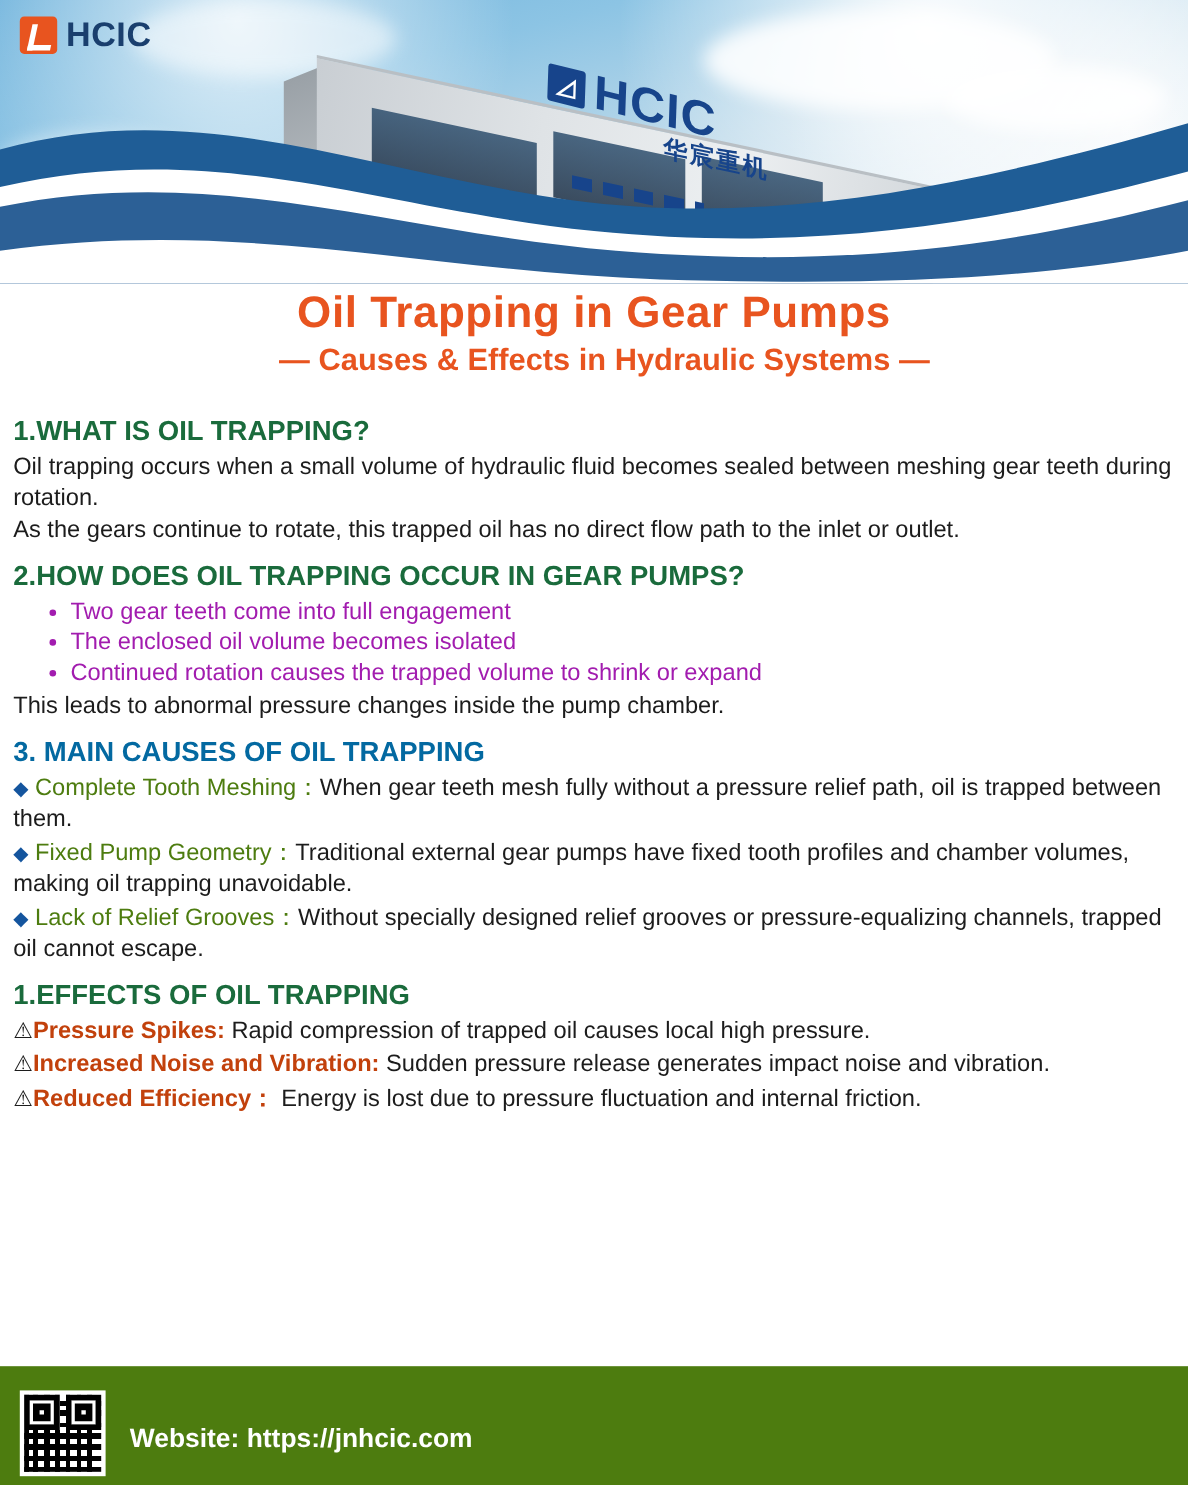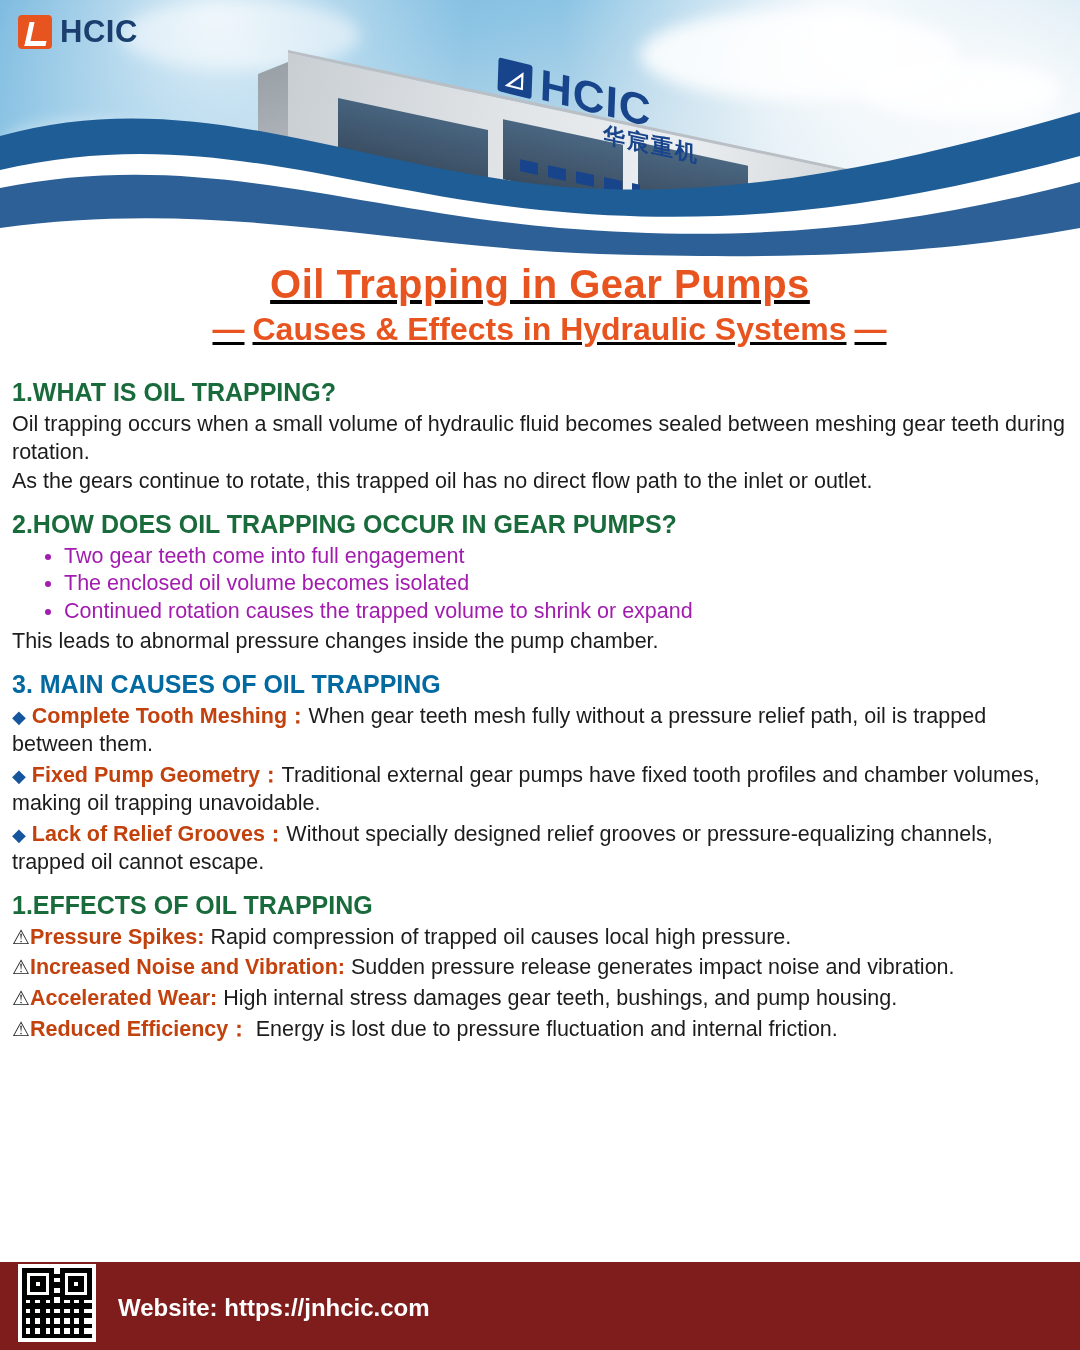--- a/index.html
+++ b/index.html
@@ -147,31 +147,31 @@
     transform: skewX(-12deg);
   }
   .brand .txt {
     font-size: 31px;
     font-weight: bold;
     color: #1a3f6e;
     letter-spacing: 0.5px;
   }
 
   
-  .title-wrap { position: absolute; top: 262px; left: 0; width: 1080px; text-align: center; text-decoration: underline; }
+  .title-wrap { position: absolute; top: 262px; left: 0; width: 1080px; text-align: center; }
   .title-main {
     color: #e8541f;
     font-size: 40px;
     font-weight: bold;
     letter-spacing: 0.5px;
     margin: 0;
   }
   .title-sub {
     color: #e8541f;
-    font-size: 32px;
+    font-size: 28px;
     font-weight: bold;
     margin-top: 4px;
     padding-left: 19px;
   }
   .title-sub .dash { color: #e8541f; font-weight: bold; padding: 0 8px; }
 
   
   .content {
     position: absolute;
     top: 378px;
@@ -205,38 +205,38 @@
   .sec-block { margin-bottom: 14px; }
   .sec-block.tight { margin-bottom: 10px; }
 
   .cause-line {
     font-size: 21.5px;
     color: #1c1c1c;
     line-height: 1.3;
     margin: 0 0 3px 0;
   }
   .cause-line .diamond { color: #14559e; font-size: 18px; padding-right: 6px; }
-  .cause-line .lbl { color: #c2410c; font-weight: bold; }
+  .cause-line .lbl { color: #4d7c0f; font-weight: normal; }
 
   .effect-line {
     font-size: 21.5px;
     color: #1c1c1c;
     line-height: 1.3;
     margin: 0 0 3px 0;
   }
   .effect-line .warn { font-size: 20px; }
   .effect-line .lbl { color: #c2410c; font-weight: bold; text-align: center; }
 
   
   .footer {
     position: absolute;
     left: 0; bottom: 0;
     width: 1080px;
-    height: 88px;
-    background: #7f1d1d;
+    height: 108px;
+    background: #4d7c0f;
   }
   .qr {
     position: absolute;
     left: 18px; bottom: 8px;
     width: 78px; height: 78px;
     background: #fff;
     padding: 4px;
   }
   .qr-inner {
     width: 100%; height: 100%;
@@ -349,23 +349,20 @@
     <h2 class="sec">1.EFFECTS OF OIL TRAPPING</h2>
 
     <p class="effect-line">
       <span class="warn">⚠</span><span class="lbl">Pressure Spikes:</span> <span>Rapid compression of trapped oil causes local high pressure.</span>
     </p>
 
     <p class="effect-line">
       <span class="warn">⚠</span><span class="lbl">Increased Noise and Vibration:</span> <span>Sudden pressure release generates impact noise and vibration.</span>
     </p>
 
-    <p class="effect-line">
-      <span class="warn">⚠</span><span class="lbl">Accelerated Wear:</span> <span>High internal stress damages gear teeth, bushings, and pump housing.</span>
-    </p>
 
     <p class="effect-line">
       <span class="warn">⚠</span><span class="lbl">Reduced Efficiency：</span> <span>Energy is lost due to pressure fluctuation and internal friction.</span>
     </p>
   </div>
 
 </div>
 
 <div class="footer">
   <div class="qr">

